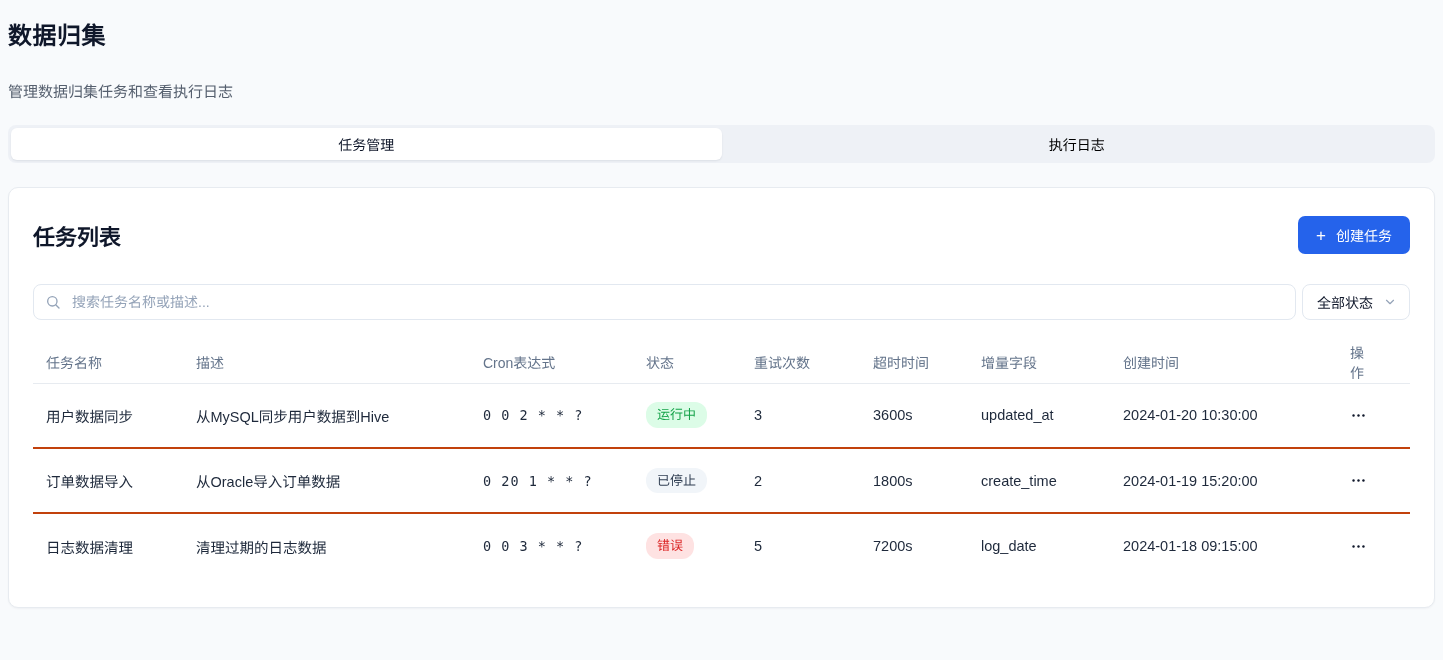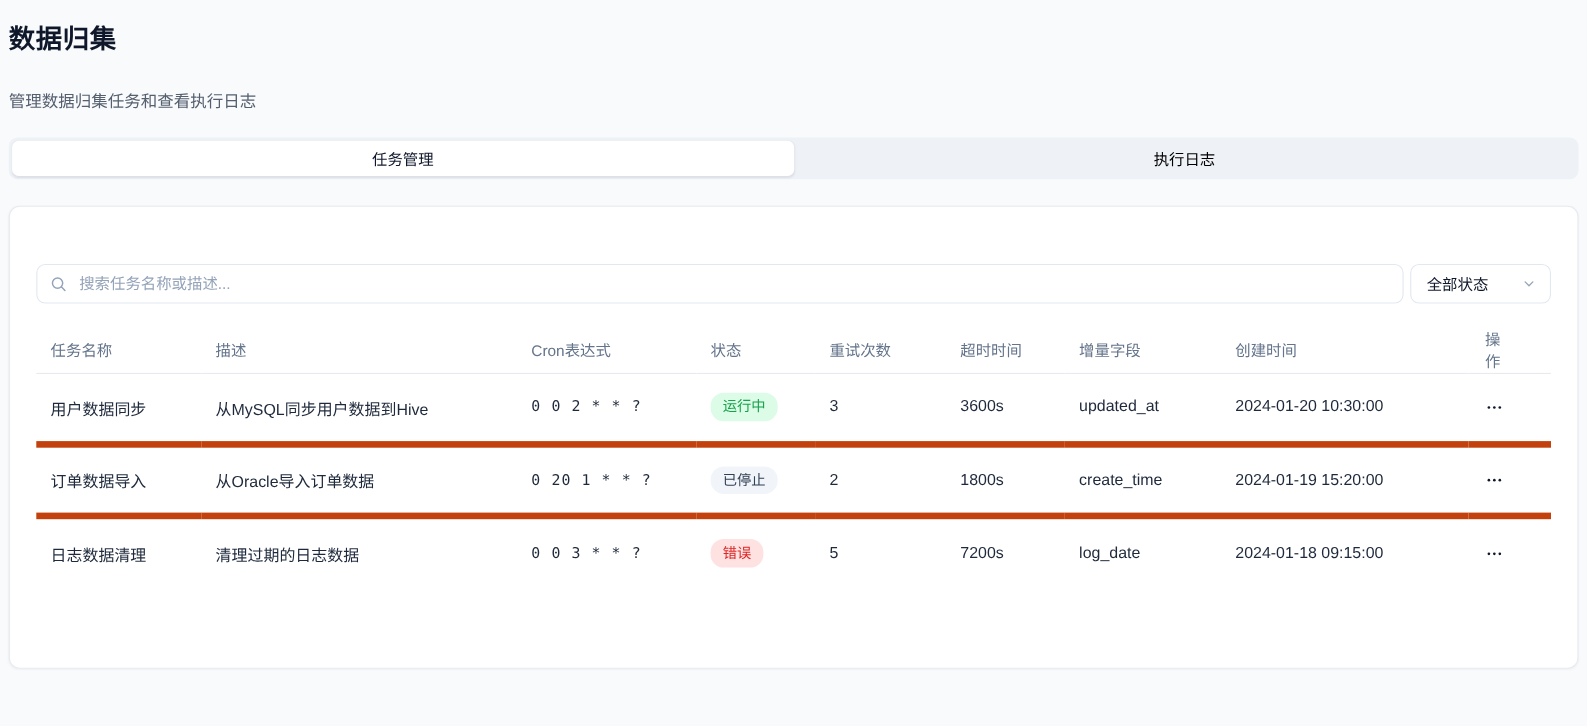--- a/index.html
+++ b/index.html
@@ -76,36 +76,36 @@
   .search-input {
     width: 100%; height: 36px;
     border: 1px solid #e2e8f0; border-radius: 8px;
     padding: 0 12px 0 38px;
     font-size: 14px; font-family: inherit;
     color: #0f172a; background: #fff;
     outline: none;
   }
   .search-input::placeholder { color: #94a3b8; }
   .select-btn {
-    width: 128px; height: 36px;
+    width: 108px; height: 36px;
     border: 1px solid #e2e8f0; border-radius: 8px;
     background: #fff;
     display: inline-flex; align-items: center; justify-content: space-between;
     padding: 0 12px 0 14px;
     font-size: 14px; font-family: inherit; color: #0f172a;
     cursor: pointer;
   }
   .select-btn .chev { color: #94a3b8; display: flex; }
 
   
   table { width: 100%; border-collapse: collapse; margin-top: 22px; table-layout: fixed; }
   th, td { text-align: left; padding: 0 13px; font-weight: 400; }
   thead tr { height: 41px; border-bottom: 1px solid #e7ebf0; }
   th { font-size: 14px; color: #64748b; vertical-align: middle; }
-  tbody tr { height: 65px; border-bottom: 6px solid #c2410c; }
+  tbody tr { height: 65px; border-bottom: 2px solid #c2410c; }
   tbody tr:last-child { border-bottom: none; }
   td { font-size: 14.5px; color: #1e293b; vertical-align: middle; }
   td.cron { font-family: "DejaVu Sans Mono", "Liberation Mono", monospace; font-size: 13.5px; letter-spacing: 1px; }
   th.col-actions, td.col-actions { text-align: right; padding-right: 46px; }
 
   .badge {
     display: inline-block;
     font-size: 13px;
     padding: 4px 11px;
     border-radius: 12px;
@@ -131,20 +131,27 @@
     <p class="page-subtitle">管理数据归集任务和查看执行日志</p>
   </header>
 
   <div class="tab-bar">
     <div class="tab active">任务管理</div>
     <div class="tab">执行日志</div>
   </div>
 
   <section class="card">
 
+    <div class="card-header">
+      <h2 class="card-title">任务列表</h2>
+      <button class="btn-primary">
+        <span class="plus">+</span>
+        <span>创建任务</span>
+      </button>
+    </div>
 
     <div class="filters">
       <div class="search-wrap">
         <span class="search-icon">
           <svg width="16" height="16" viewBox="0 0 24 24" fill="none" stroke="currentColor" stroke-width="2" stroke-linecap="round">
             <circle cx="11" cy="11" r="7"></circle>
               <line x1="16.5" y1="16.5" x2="21" y2="21"></line>
           </svg>
         </span>
         <input class="search-input" type="text" placeholder="搜索任务名称或描述..." style="">

